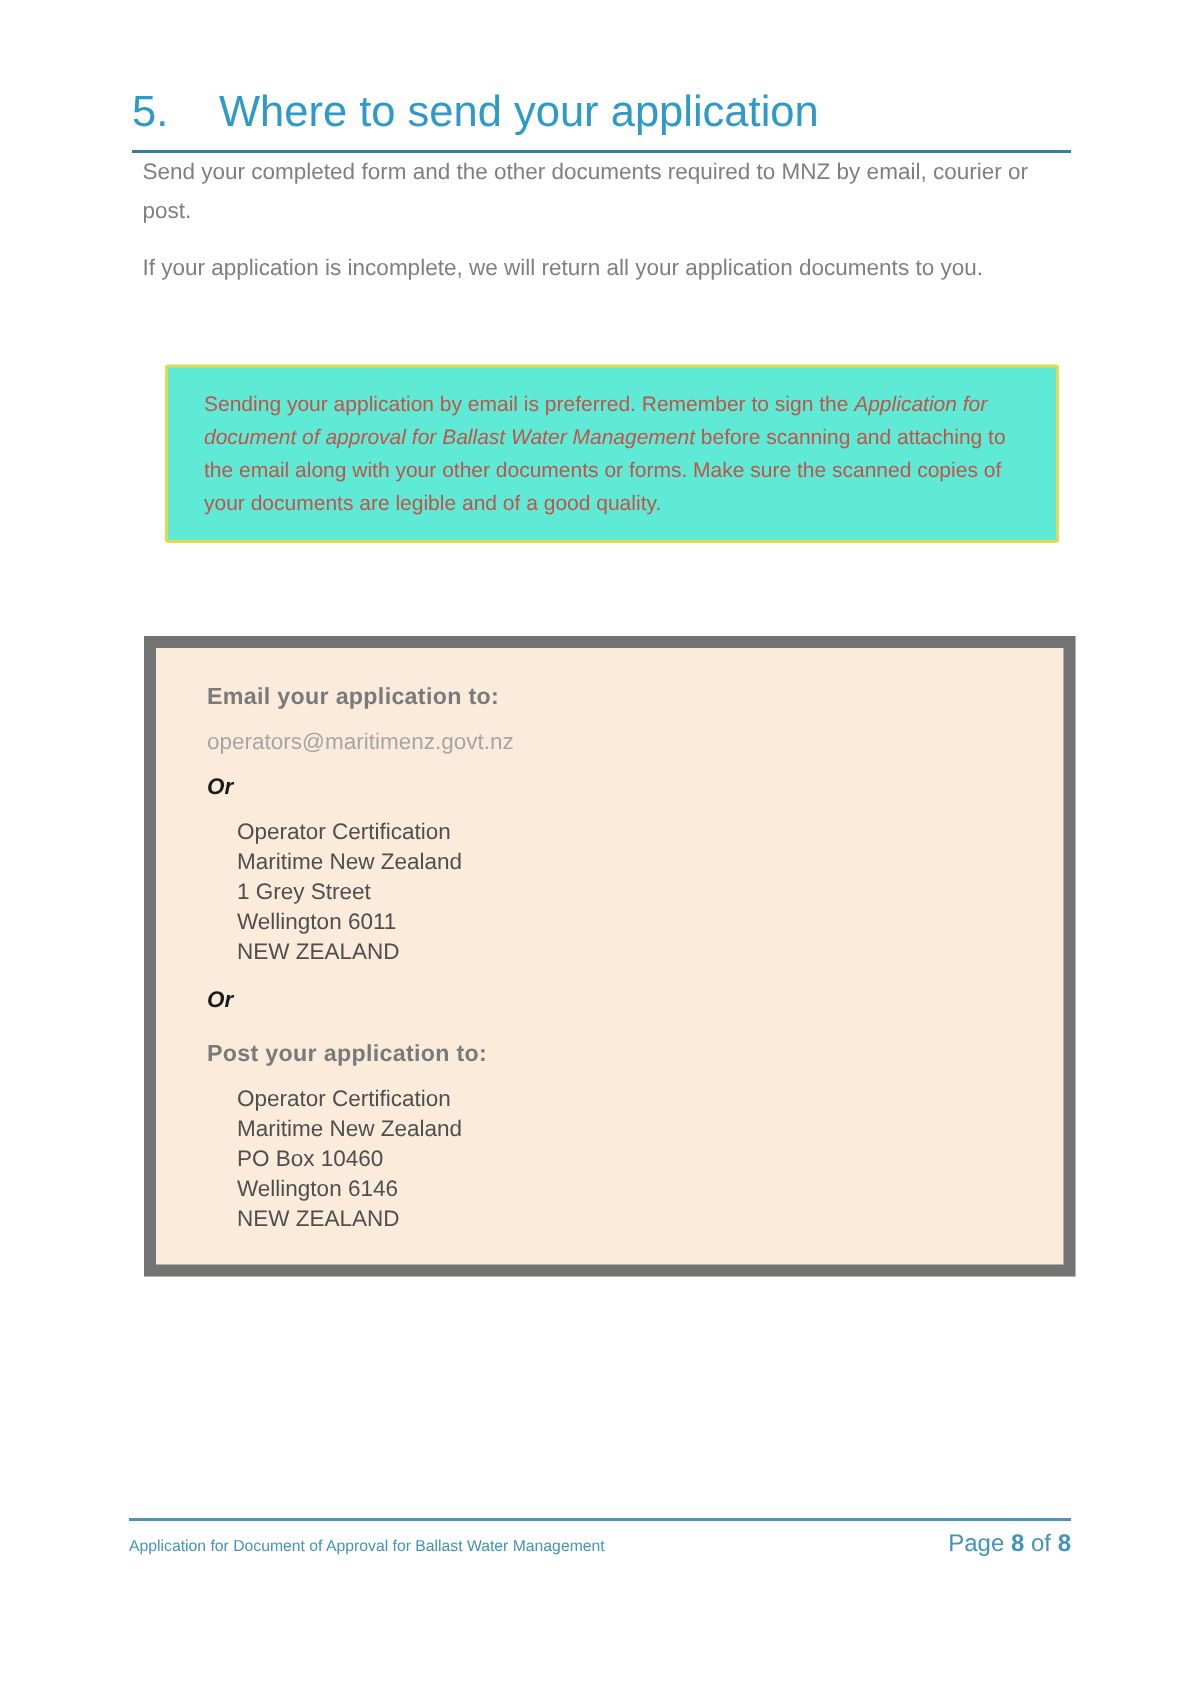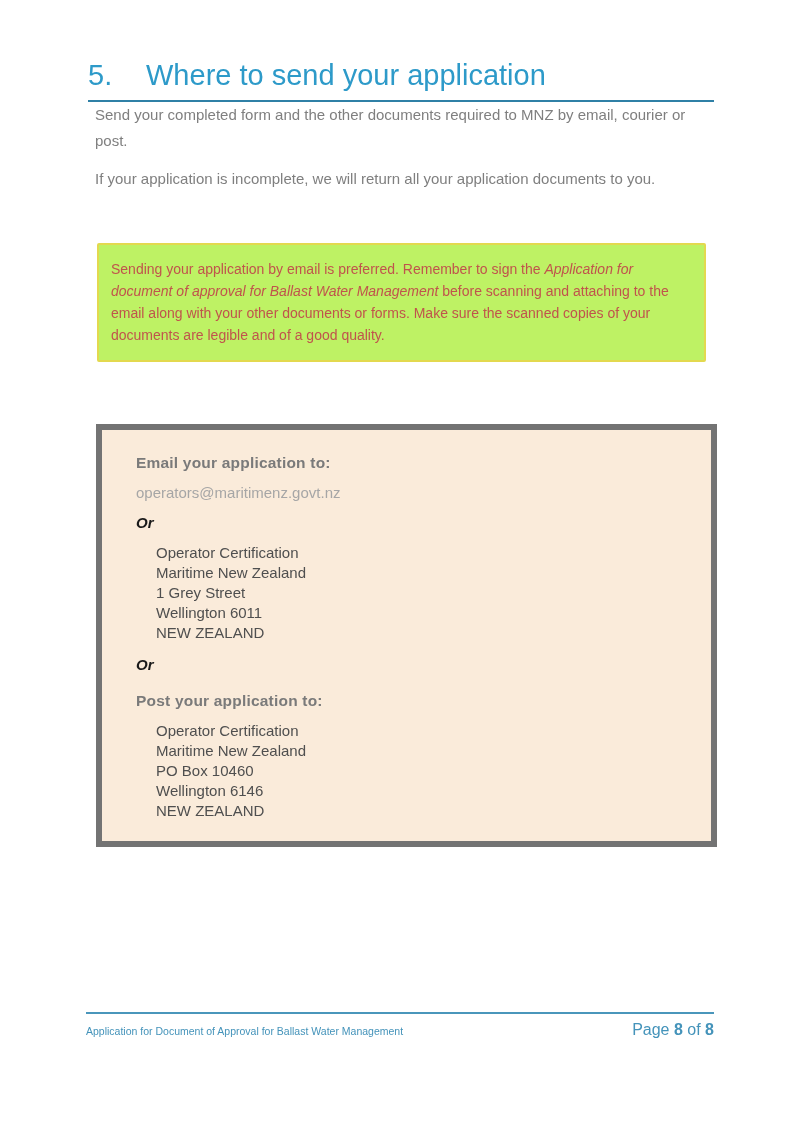--- a/index.html
+++ b/index.html
@@ -50,39 +50,39 @@
     color: #7f7f7f;
     font-size: 15px;
     line-height: 26px;
   }
   .intro p + p {
     margin-top: 12px;
   }
 
   
   .note-box {
-    margin: 51px 8px 0 9px;
-    background: #bef264;
+    margin: 51px 8px 0 22px;
+    background: #5eead4;
     border: 2px solid #e3d94f;
     border-radius: 2px;
-    padding: 13px 12px 14px 12px;
+    padding: 13px 12px 14px 24px;
   }
   .note-box p {
     color: #c0544c;
     font-size: 14px;
     line-height: 22px;
   }
   .note-box .italic { font-style: italic; }
 
   
   .send-panel {
     margin: 62px 0 0 8px;
     width: 621px;
     background: #faebda;
-    border: 6px solid #737373;
+    border: 8px solid #737373;
     padding: 24px 34px 20px 34px;
   }
   .panel-heading {
     color: #7a7a7a;
     font-size: 15.5px;
     font-weight: 700;
     letter-spacing: 0.2px;
     line-height: 17px;
     margin: 19px 0 0 0;
   }

